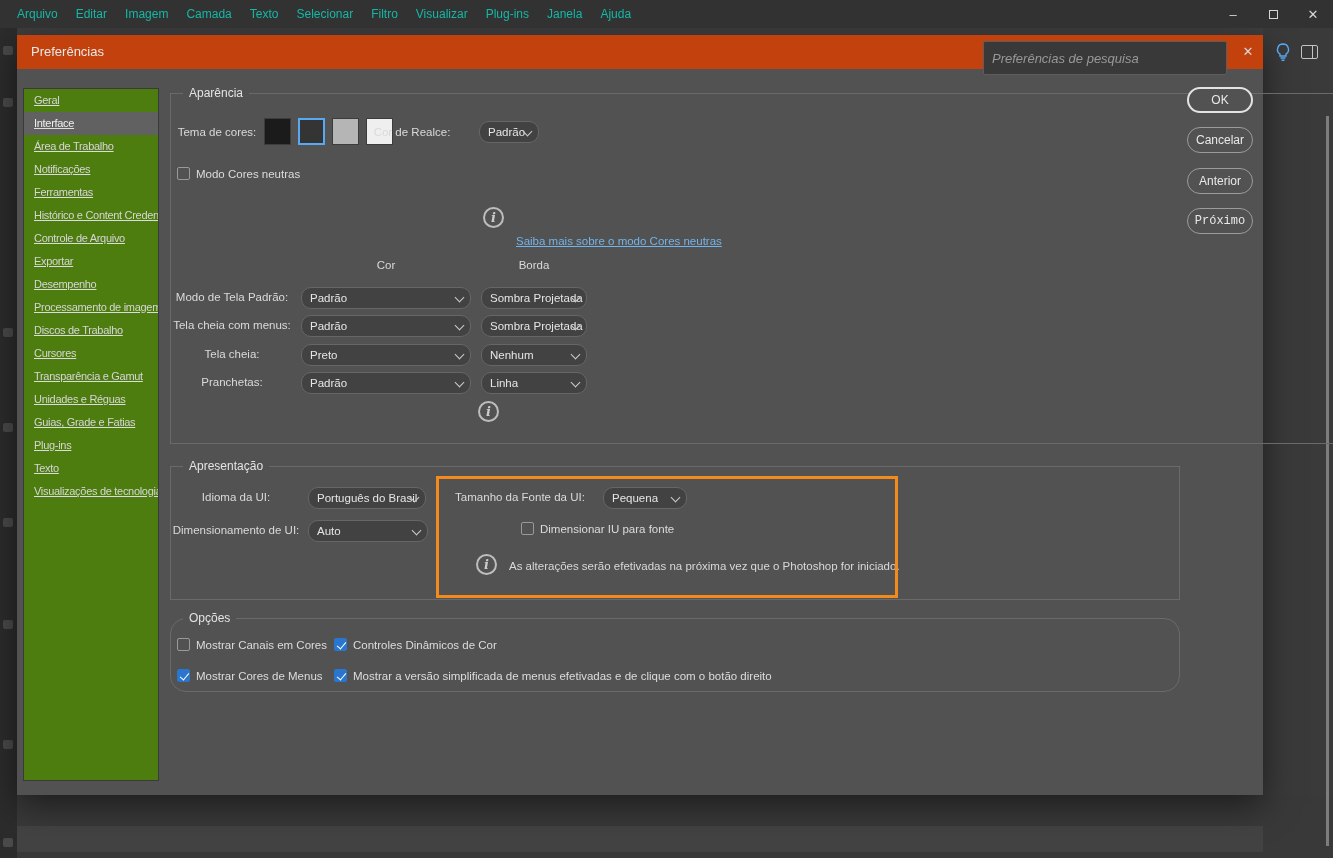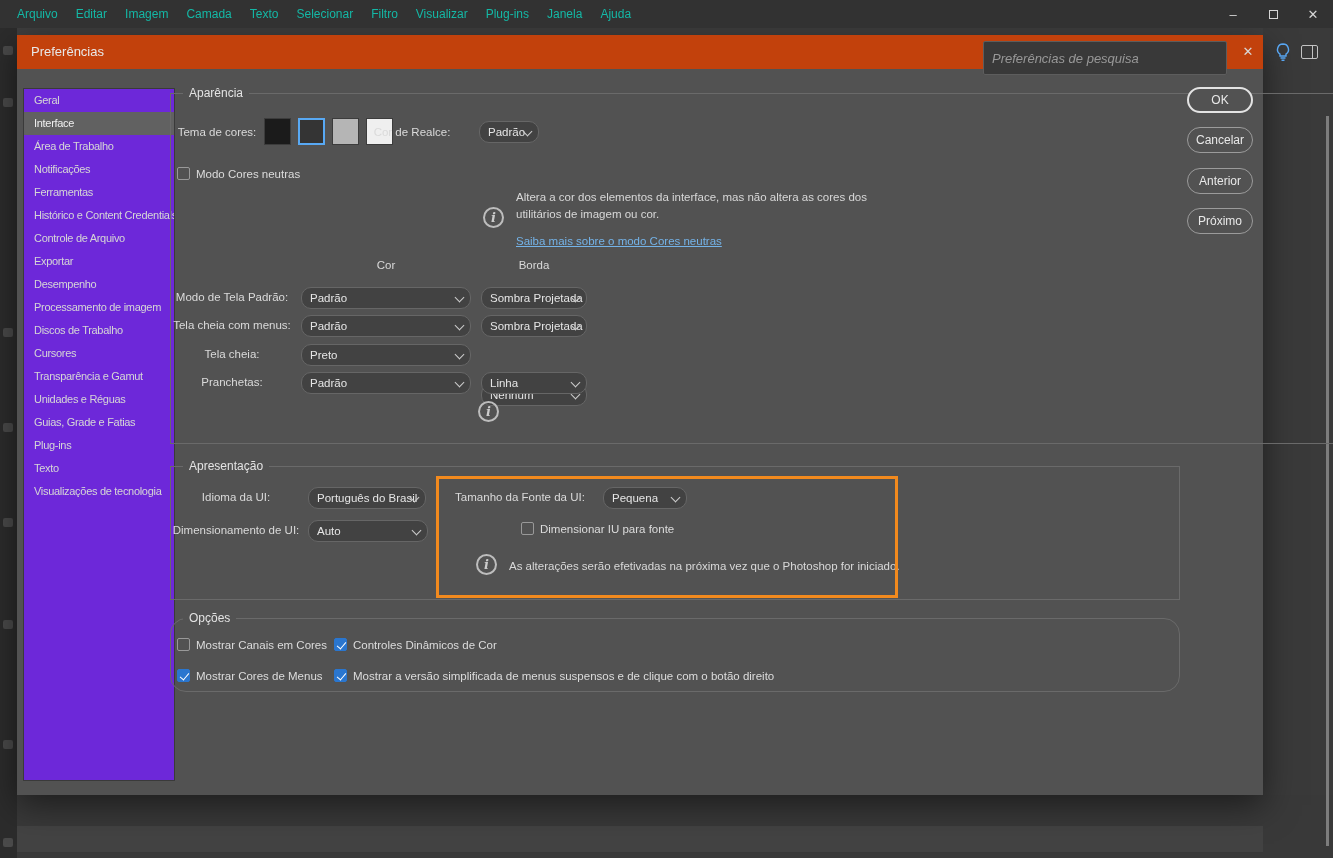--- a/index.html
+++ b/index.html
@@ -30,21 +30,21 @@
 
   
   .dialog { position:absolute; left:17px; top:35px; width:1246px; height:760px; background:#525252; box-shadow:0 10px 32px rgba(0,0,0,.5); z-index:30; }
   .dlg-titlebar { position:absolute; left:0; top:0; width:1246px; height:34px; background:#c2410c; }
   .dlg-title { position:absolute; left:14px; top:0; line-height:34px; font-size:13px; color:#e8e8e8; }
   .search-input { position:absolute; left:966px; top:6px; width:244px; height:34px; background:#393939; border:1px solid #5d5d5d; border-radius:2px; color:#d5d5d5; font-size:13px; font-style:italic; padding:12px 8px; outline:none; font-family:"Liberation Sans", sans-serif; }
   .search-input::placeholder { color:#989898; font-style:italic; }
   .dlg-close { position:absolute; left:1222px; top:8px; width:18px; height:18px; text-align:center; line-height:18px; font-size:13px; color:#d8d8d8; cursor:default; }
 
   
-  .sidebar { position:absolute; left:6px; top:53px; width:152px; height:693px; background:#6d28d9; border:1px solid #3a3a3a; overflow:hidden; }
+  .sidebar { position:absolute; left:6px; top:53px; width:136px; height:693px; background:#4d7c0f; border:1px solid #3a3a3a; overflow:hidden;text-decoration:underline; }
   .sb-item { height:23px; line-height:23px; padding-left:10px; font-size:11px; letter-spacing:-0.3px; color:#d6d6d6; white-space:nowrap; overflow:hidden; cursor:default; }
   .sb-item.selected { background:#616161; color:#f0f0f0; }
 
   
   .group { position:absolute; border:1px solid #6a6a6a; }
   .legend { position:absolute; top:-8px; left:12px; background:#525252; padding:0 6px; font-size:12px; color:#e3e3e3; }
   .label { position:absolute; font-size:11.5px; color:#dadada; text-align:center; white-space:nowrap; }
   .plain-text { position:absolute; font-size:11.5px; color:#d8d8d8; line-height:17px; }
 
   
@@ -160,21 +160,20 @@
 
       <span class="label" style="left:180px; top:32px; width:122px;">Cor de Realce:</span>
       <div class="dropdown" style="left:308px; top:27px; width:60px;">
         <span class="val">Padrão</span>
       </div>
 
       <span class="checkbox" style="left:6px; top:73px;"></span>
       <span class="chk-label" style="left:25px; top:73px;">Modo Cores neutras</span>
 
       <span class="info-icon" style="left:312px; top:113px;">i</span>
-      <span class="plain-text" style="left:345px; top:95px; width:360px;">Altera a cor dos elementos da interface, mas não altera as cores dos utilitários de imagem ou cor.</span>
       <span class="link" style="left:345px; top:141px;">Saiba mais sobre o modo Cores neutras</span>
 
       <span class="col-header" style="left:130px; top:165px; width:170px;">Cor</span>
       <span class="col-header" style="left:310px; top:165px; width:106px;">Borda</span>
 
       <span class="label" style="left:0; top:197px; width:122px;">Modo de Tela Padrão:</span>
       <div class="dropdown" style="left:130px; top:193px; width:170px;">
           <span class="val">Padrão</span>
         </div>
       <div class="dropdown" style="left:310px; top:193px; width:106px;">
@@ -186,21 +185,21 @@
           <span class="val">Padrão</span>
         </div>
       <div class="dropdown" style="left:310px; top:221px; width:106px;">
           <span class="val">Sombra Projetada</span>
         </div>
 
       <span class="label" style="left:0; top:254px; width:122px;">Tela cheia:</span>
       <div class="dropdown" style="left:130px; top:250px; width:170px;">
           <span class="val">Preto</span>
         </div>
-      <div class="dropdown" style="left:310px; top:250px; width:106px;margin-top:40px;">
+      <div class="dropdown" style="left:310px; top:250px; width:106px;">
           <span class="val">Nenhum</span>
         </div>
 
       <span class="label" style="left:0; top:282px; width:122px;">Pranchetas:</span>
       <div class="dropdown" style="left:130px; top:278px; width:170px;">
           <span class="val">Padrão</span>
         </div>
       <div class="dropdown" style="left:310px; top:278px; width:106px;">
           <span class="val">Linha</span>
         </div>
@@ -241,22 +240,22 @@
       <span class="checkbox" style="left:6px; top:19px;"></span>
       <span class="chk-label" style="left:25px; top:19px;">Mostrar Canais em Cores</span>
 
       <span class="checkbox checked" style="left:163px; top:19px;"></span>
       <span class="chk-label" style="left:182px; top:19px;">Controles Dinâmicos de Cor</span>
 
       <span class="checkbox checked" style="left:6px; top:50px;"></span>
       <span class="chk-label" style="left:25px; top:50px;">Mostrar Cores de Menus</span>
 
       <span class="checkbox checked" style="left:163px; top:50px;"></span>
-      <span class="chk-label" style="left:182px; top:50px;">Mostrar a versão simplificada de menus suspensos e de clique com o botão direito</span>
+      <span class="chk-label" style="left:182px; top:50px;">Mostrar a versão simplificada de menus efetivadas e de clique com o botão direito</span>
     </div>
 
     <div class="btn primary" style="top:52px;">OK</div>
     <div class="btn" style="top:92px;">Cancelar</div>
     <div class="btn" style="top:133px;">Anterior</div>
-    <div class="btn" style="top:173px;">Próximo</div>
+    <div class="btn" style="top:173px;font-family:Liberation Mono, monospace;">Próximo</div>
 
   </div>
 </div>
 
 </body></html>

